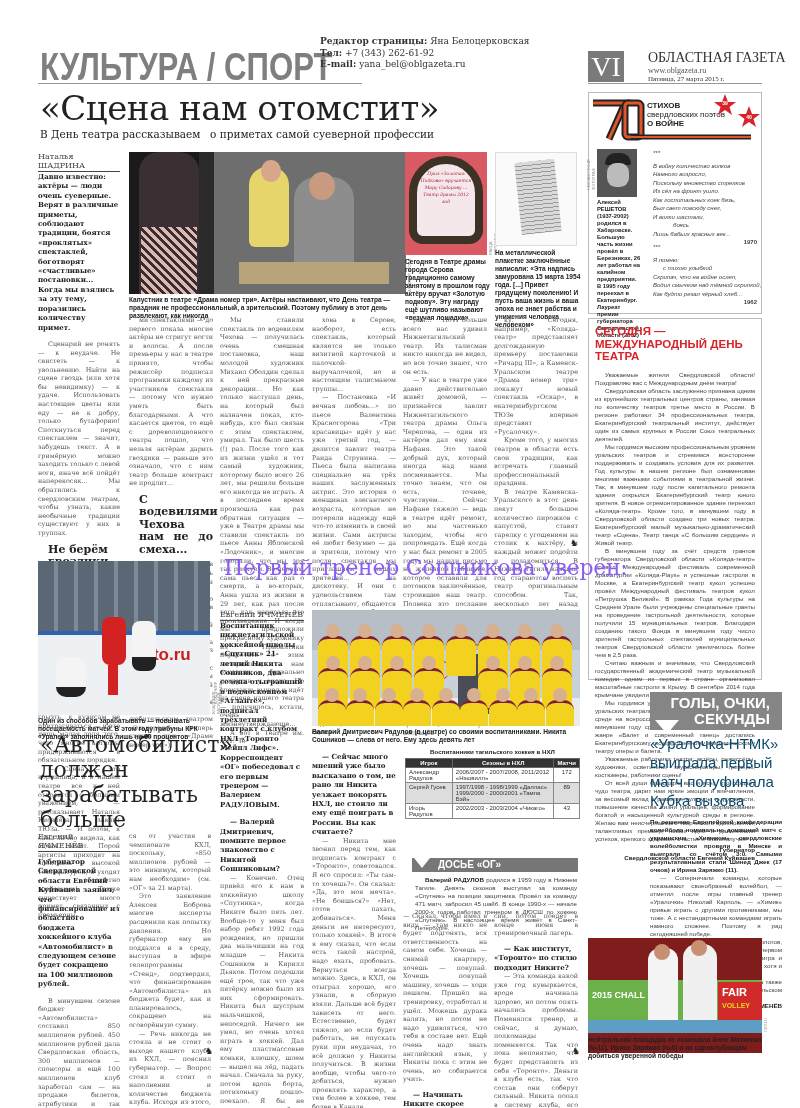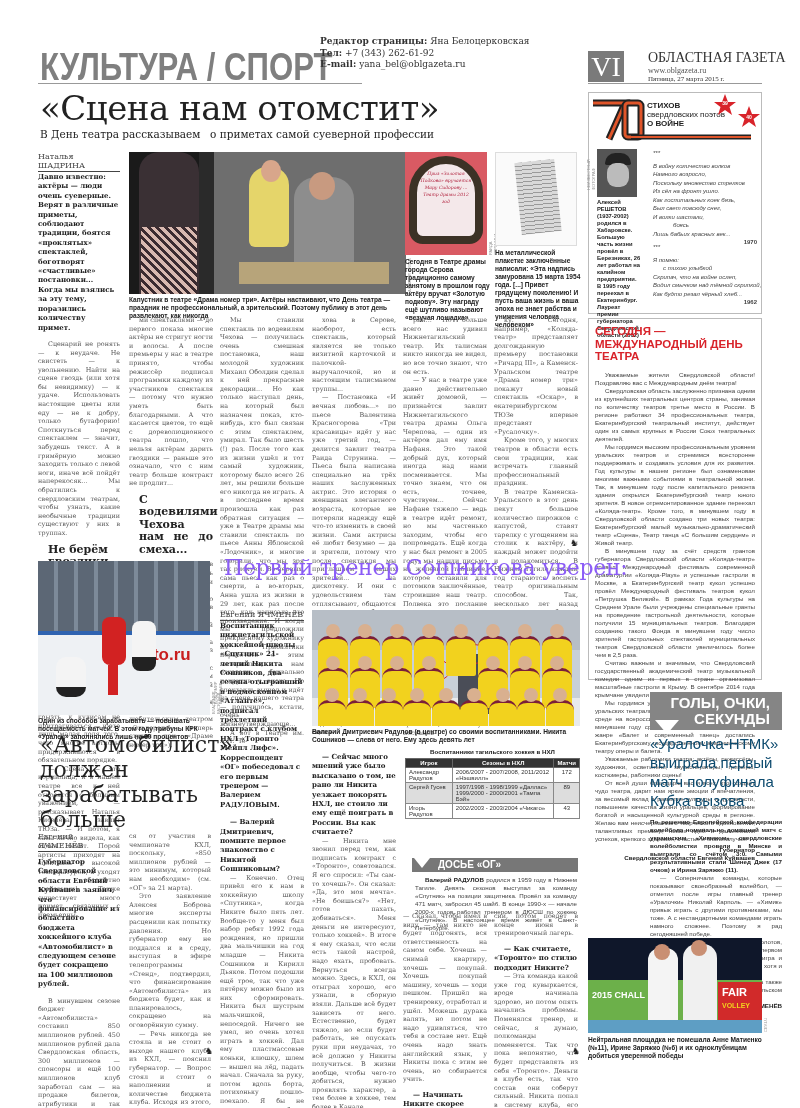--- a/index.html
+++ b/index.html
@@ -207,21 +207,21 @@
 </div>
 <div class="abs tri"></div>
 <div class="abs h2" style="left:650px;top:734px;width:132px">«Уралочка-НТМК» выиграла первый матч полуфинала Кубка вызова</div>
 <div class="abs volbody" style="left:650px;top:818px;width:132px">
   <div style="font-weight:bold;color:#222">По решению Европейской конфедерации волейбола номинально домашний матч с украинским «Химиком» свердловские волейболистки провели в Минске и выиграли со счётом 3:0. Самыми результативными стали Шинед Джек (17 очков) и Ирина Заряжко (11).</div>
   <p>— Соперничали команды, которые показывают своеобразный волейбол, — отметил после игры главный тренер «Уралочки» Николай Карполь. — «Химик» привык играть с другими противниками, мы тоже. А с нестандартными командами играть намного сложнее. Поэтому я рад сегодняшней победе.</p>
   <p>Тренер «Химика» Сергей Голотов, несмотря на крупное поражение в первом матче, заявил, что ещё есть одна игра и сдаваться его команда не собирается, хотя и признал, что класс «Уралочки» выше.</p>
   <p>Ответный матч состоится 29 марта также на нейтральной площадке — в польском Жешуве.</p>
   <div class="sansb" style="text-align:right;color:#222">Евгений ЯЧМЕНЁВ</div>
 </div>
-<div class="abs photo" style="left:588px;top:938px;width:174px;height:95px;background:#0f172a">
+<div class="abs photo" style="left:588px;top:938px;width:174px;height:115px;background:#7f1d1d">
   <div class="abs" style="left:0;top:42px;width:174px;height:40px;background:#6cb04a"></div>
   <div class="abs sansb" style="left:4px;top:52px;font-size:9px;color:#fff">2015 CHALL</div>
   <div class="abs" style="left:130px;top:44px;width:44px;height:38px;background:#d12a2a"></div>
   <div class="abs sansb" style="left:134px;top:48px;font-size:11px;color:#fff">FAIR</div>
   <div class="abs sansb" style="left:134px;top:64px;font-size:7px;color:#f2d21e">VOLLEY</div>
   <div class="abs" style="left:60px;top:10px;width:30px;height:85px;background:#f4f4f4;border-radius:12px 12px 2px 2px"></div>
   <div class="abs" style="left:95px;top:6px;width:34px;height:89px;background:#f0f0f0;border-radius:14px 14px 2px 2px"></div>
   <div class="abs" style="left:66px;top:6px;width:16px;height:16px;background:#c98f73;border-radius:50%"></div>
   <div class="abs" style="left:103px;top:2px;width:16px;height:16px;background:#c98f73;border-radius:50%"></div>
   <div class="abs" style="left:0;top:82px;width:174px;height:13px;background:#5e9ec4"></div>
@@ -374,18 +374,18 @@
   <div class="body">
       <p style="text-indent:0">— Сказал, чтобы имел в виду — там никто не будет подгонять, вся ответственность на самом себе. Хочешь — снимай квартиру, хочешь — покупай. Хочешь покупай машину, хочешь — ходи пешком. Пришёл на тренировку, отработал и ушёл. Можешь дурака валять, но потом не надо удивляться, что тебя в составе нет. Ещё очень надо знать английский язык, у Никиты пока с этим не очень, но собирается учить.</p>
     </div>
   <div class="lead" style="margin-top:6px;text-indent:10px">— Начинать Никите скорее всего придётся с фарм-клуба?</div>
 
 </div>
 <div class="abs" style="left:494px;top:912px;width:84px">
   <div class="body">
       <p style="text-indent:0">сии, потом поедет в конце июня в тренировочный лагерь.</p>
     </div>
-  <div class="lead" style="margin-top:6px;text-indent:10px">— Как считаете, «Торонто» по стилю подходит Никите?</div>
+  <div class="lead" style="margin-top:6px;text-indent:10px">— Как институт, «Торонто» по стилю подходит Никите?</div>
   <div class="body">
       <p>— Эта команда какой уже год кувыркается, вроде начинала здорово, но потом опять начались проблемы. Поменялся тренер, и сейчас, я думаю, полкоманды поменяется. Так что пока непонятно, что будет представлять из себя «Торонто». Деньги в клубе есть, так что состав они соберут сильный. Никита попал в систему клуба, его взяли на перспективу, что через два-три года он вольётся в основной состав. Главное, что в «Торонто» посчитали, что он им подходит, оценили его характер, то, что он всегда выкладывается на площадке на все сто процентов.</p>
     </div>
 </div>
 <div class="abs end-icon" style="left:572px;top:1046px">♞</div>
 
 </body></html>

